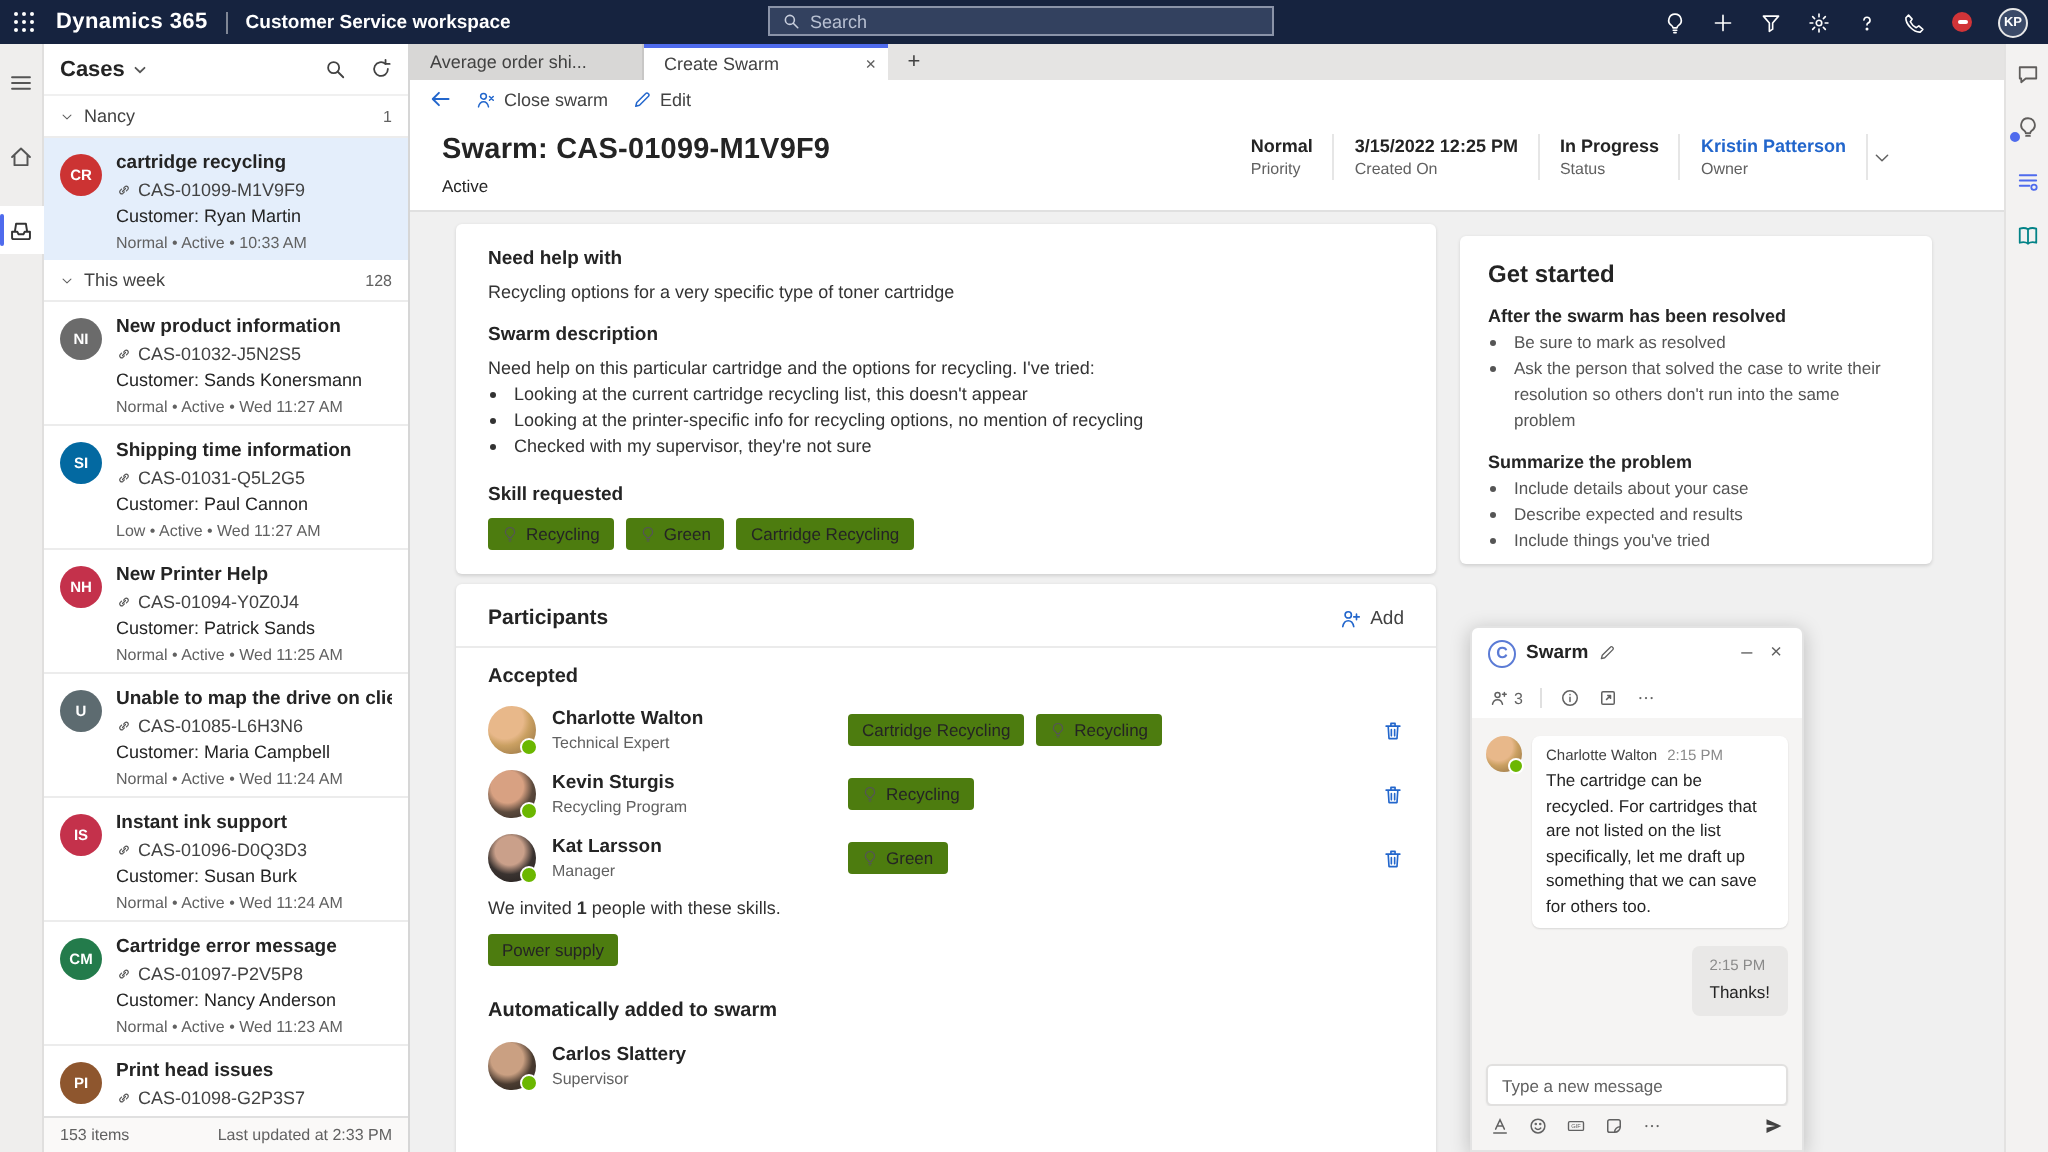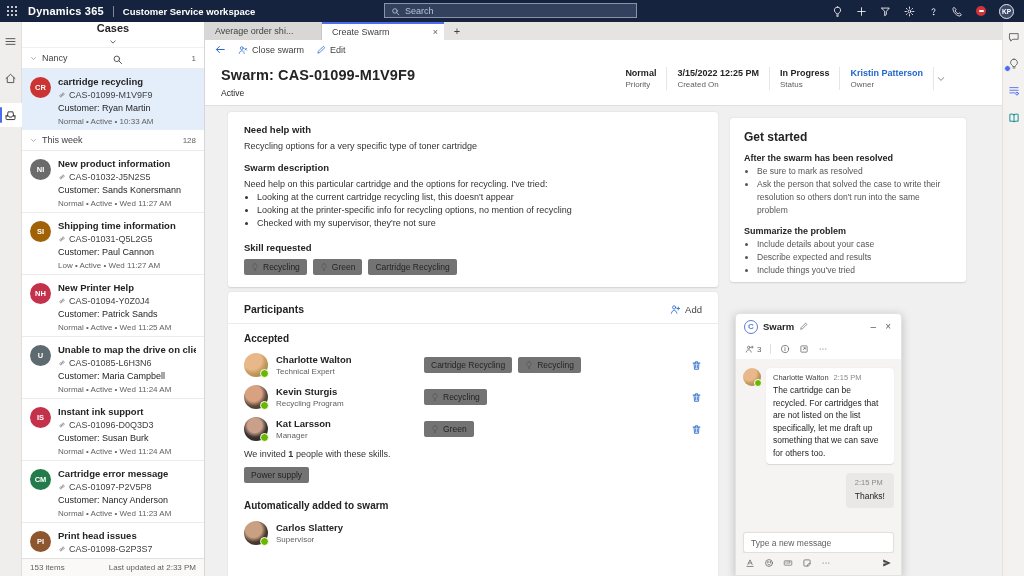--- a/index.html
+++ b/index.html
@@ -28,21 +28,21 @@
 
   
   .left-rail { position:absolute; top:22px; left:0; bottom:0; width:22px; background:#efeeed; border-right:1px solid #e0dfde; display:flex; flex-direction:column; align-items:center; padding-top:7px; gap:13px; z-index:20; }
   .rail-btn { width:22px; height:24px; display:flex; align-items:center; justify-content:center; color:#555; position:relative; }
   .rail-btn svg { width:13px; height:13px; }
   .rail-btn.active { background:#fff; color:#333; }
   .rail-btn.active::before { content:""; position:absolute; left:0; top:4px; bottom:4px; width:2px; background:#4f6bed; border-radius:2px; }
 
   
   .cases-panel { position:absolute; top:22px; left:22px; width:183px; bottom:0; background:#fff; border-right:1px solid #d6d6d6; display:flex; flex-direction:column; z-index:10; }
-  .cases-header { height:26px; min-height:26px; display:flex; align-items:center; padding:0 8px; gap:4px; border-bottom:1px solid #f0f0f0;flex-direction:column; }
+  .cases-header { height:26px; min-height:26px; display:flex; align-items:center; padding:0 8px; gap:4px; border-bottom:1px solid #f0f0f0; }
   .cases-title { font-size:11px; font-weight:bold; }
   .cases-header .chev { color:#555; display:flex; } .cases-header .chev svg { width:8px; height:8px; }
   .cases-header .spacer { flex:1; }
   .hdr-ic { color:#424242; display:flex; margin-left:8px; } .hdr-ic svg { width:11px; height:11px; }
   .case-scroll { flex:1; overflow:hidden; }
   .case-group-header { height:20px; display:flex; align-items:center; gap:5px; padding:0 8px; font-size:9px; color:#424242; }
   .case-group-header .chev { display:flex; color:#616161; } .case-group-header .chev svg { width:7px; height:7px; }
   .group-count { margin-left:auto; font-size:8px; color:#616161; }
   .case-card { height:62px; padding:6px 8px 0; display:flex; gap:7px; border-top:1px solid #ececec; background:#fff; cursor:pointer; }
   .case-card.selected { background:#e4eefb; }
@@ -83,21 +83,21 @@
   
   .content { flex:1; position:relative; background:#f0f0f0; overflow:hidden; }
   .card { position:absolute; background:#fff; border-radius:3px; box-shadow:0 0.6px 1.8px rgba(0,0,0,.13); }
   #swarm-card { left:23px; top:6px; width:490px; padding:12px 16px 12px; }
   .sec-h { font-size:9.5px; font-weight:bold; line-height:12px; margin-bottom:4px; }
   .body-text { font-size:9px; color:#333; line-height:12px; }
   .mt10 { margin-top:10px; }
   ul.bullets { margin:1px 0 0 13px; }
   ul.bullets li { font-size:9px; color:#333; line-height:13px; }
   .chip-row { display:flex; gap:6px; margin-top:5px; flex-wrap:wrap; }
-  .chip { background:#737373; border-radius:2px; padding:3px 7px; font-size:8.5px; color:#242424; display:flex; align-items:center; gap:4px; white-space:nowrap; }
+  .chip { background:#4d7c0f; border-radius:2px; padding:3px 7px; font-size:8.5px; color:#242424; display:flex; align-items:center; gap:4px; white-space:nowrap; }
   .chip svg { width:8px; height:8px; color:#555; }
 
   #get-started { left:525px; top:12px; width:236px; height:164px; padding:12px 14px; }
   .gs-title { font-size:12px; font-weight:bold; margin-bottom:9px; }
   .gs-section { margin-bottom:9px; }
   .gs-h { font-size:9px; font-weight:bold; margin-bottom:2px; }
   .gs-section ul { margin-left:13px; }
   .gs-section li { font-size:8.5px; color:#555; line-height:13px; }
 
   #participants { left:23px; top:186px; width:490px; bottom:0; border-radius:3px 3px 0 0; padding:11px 16px; overflow:hidden; }
@@ -318,21 +318,21 @@
                   <path d="M6.5 9.5l3-3M5.6 7.1L4.1 8.6a2 2 0 0 0 2.8 2.8l1.5-1.5M10.4 8.9l1.5-1.5a2 2 0 0 0-2.8-2.8L7.6 6.1"></path>
                 </svg>
               </span>
               <span>CAS-01032-J5N2S5</span>
             </div>
             <div class="case-customer">Customer: Sands Konersmann</div>
             <div class="case-meta">Normal • Active • Wed 11:27 AM</div>
           </div>
         </div>
         <div class="case-card">
-          <span class="case-avatar" style="background: #a16207;">SI</span>
+          <span class="case-avatar" style="background: #0369a1;">SI</span>
           <div class="case-lines">
             <div class="case-title">Shipping time information</div>
             <div class="case-id">
               <span style="display: flex;">
                 <svg viewBox="0 0 16 16" fill="none" stroke="currentColor" stroke-width="1.2" stroke-linecap="round" stroke-linejoin="round">
                   <path d="M6.5 9.5l3-3M5.6 7.1L4.1 8.6a2 2 0 0 0 2.8 2.8l1.5-1.5M10.4 8.9l1.5-1.5a2 2 0 0 0-2.8-2.8L7.6 6.1"></path>
                 </svg>
               </span>
               <span>CAS-01031-Q5L2G5</span>
             </div>

